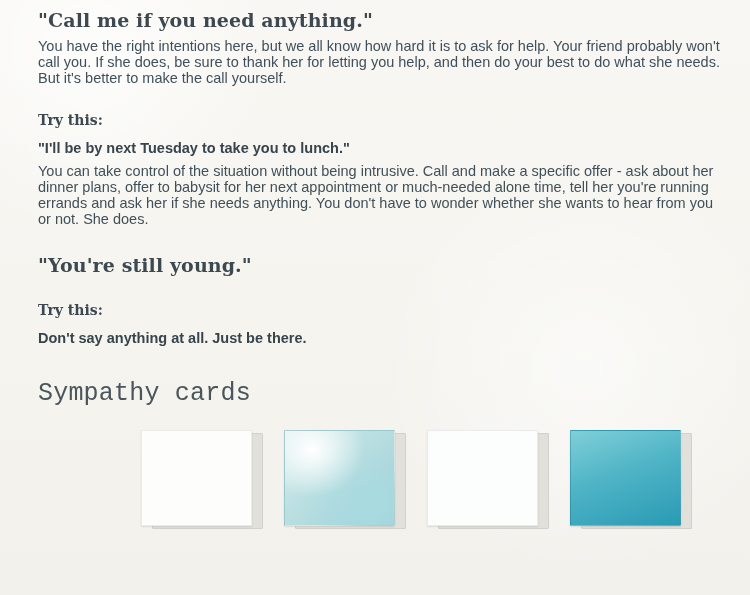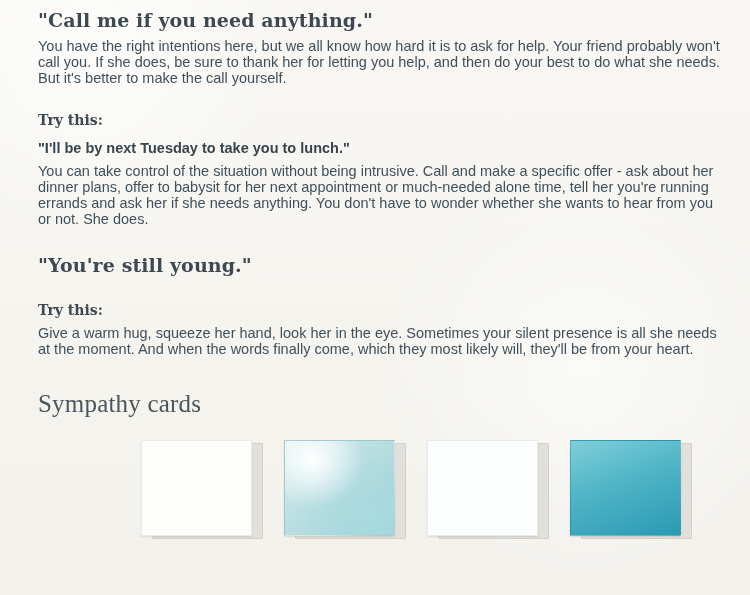--- a/index.html
+++ b/index.html
@@ -49,21 +49,21 @@
     margin: 26px 0 0 0;
   }
   .sub-quote {
     font-size: 14.5px;
     font-weight: bold;
     color: #38444c;
     margin: 12px 0 0 0;
   }
   .section-gap { height: 18px; }
   .cards-title {
-    font-family: Liberation Serif, serif;
+    font-family: Liberation Mono, monospace;
     font-size: 25px;
     font-weight: normal;
     color: #4a555c;
     margin: 33px 0 0 0;
     letter-spacing: 0.2px;
   }
   .cards-row {
     display: flex;
     gap: 21px;
     margin-top: 22px;
@@ -120,21 +120,21 @@
   <p class="body-text">You have the right intentions here, but we all know how hard it is to ask for help. Your friend probably won't call you. If she does, be sure to thank her for letting you help, and then do your best to do what she needs. But it's better to make the call yourself.</p>
 
   <h3 class="try-this">Try this:</h3>
   <p class="sub-quote">"I'll be by next Tuesday to take you to lunch."</p>
   <p class="body-text">You can take control of the situation without being intrusive. Call and make a specific offer - ask about her dinner plans, offer to babysit for her next appointment or much-needed alone time, tell her you're running errands and ask her if she needs anything. You don't have to wonder whether she wants to hear from you or not. She does.</p>
 
   <div class="section-gap"></div>
   <h2 class="quote-heading">"You're still young."</h2>
 
   <h3 class="try-this">Try this:</h3>
-  <p class="body-text">Give a warm hug, squeeze her hand, look her in the eye. Sometimes your silent presence is all she needs at the moment. And when the words finally come, which they most likely will, they'll be from your heart.</p>
+  <p class="sub-quote">Don't say anything at all. Just be there.</p>
 
   <h2 class="cards-title">Sympathy cards</h2>
 
   <div class="cards-row">
 
     <div class="card-wrap">
       <div class="card-back"></div>
       <div class="card-front c1">
         
         

